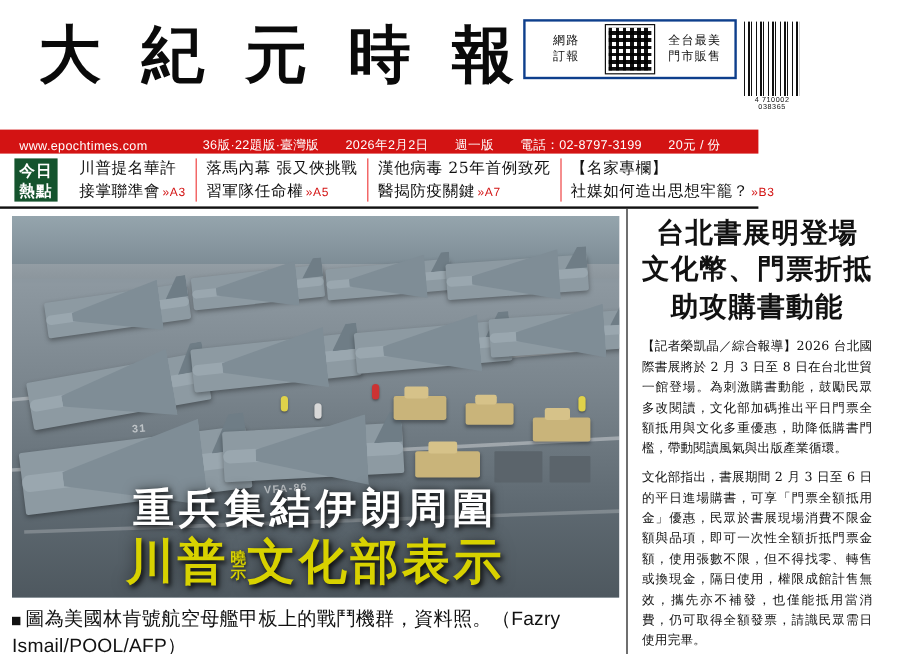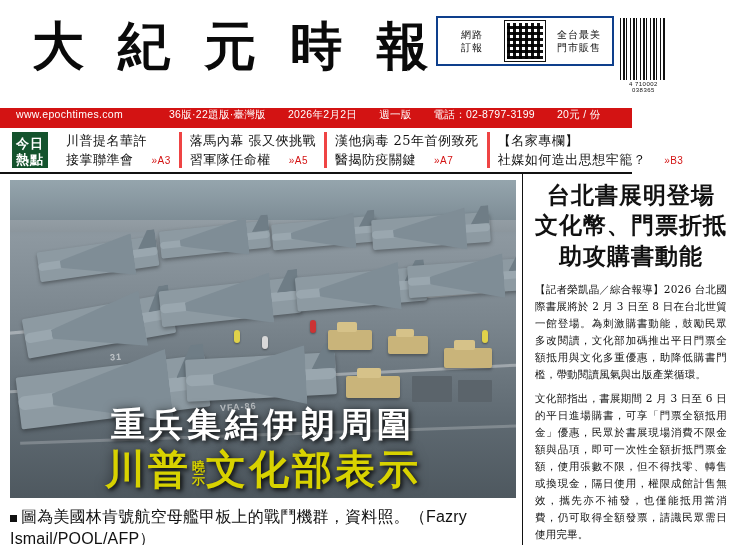--- a/index.html
+++ b/index.html
@@ -105,21 +105,21 @@
     color: #111;
     margin-top: 1px;
   }
 
   
   .infobar {
     height: 20px;
     background: #d31313;
     color: #fff;
     display: flex;
-    align-items: flex-start;
+    align-items: flex-end;
     font-size: 10.5px;
     padding: 0 16px;
     letter-spacing: 0.3px;
   }
   .infobar .url { font-family: "Liberation Sans", sans-serif; }
   .infobar .seg { margin-left: 22px; }
   .infobar .seg.first { margin-left: 46px; }
 
   
   .hotstrip {
@@ -143,30 +143,30 @@
     letter-spacing: 1px;
     margin-right: 10px;
   }
   .hot-item {
     flex: 1 1 0;
     font-family: "DejaVu Serif", "Liberation Serif", serif;
     font-size: 13px;
     line-height: 1.45;
     color: #111;
     padding: 0 8px;
-    border-right: 3px solid #ef4444;
+    border-right: 1px solid #ef4444;
     letter-spacing: 0.5px;
     white-space: nowrap;
   }
   .hot-item:last-child { border-right: none; }
   .hot-item .pg {
     color: #d31313;
     font-size: 10px;
     font-family: "Liberation Sans", sans-serif;
-    margin-left: 18px;
+    margin-left: 2px;
   }
 
   
   .body {
     display: flex;
     height: 371px;
   }
   .left-col {
     width: 522px;
     position: relative;

